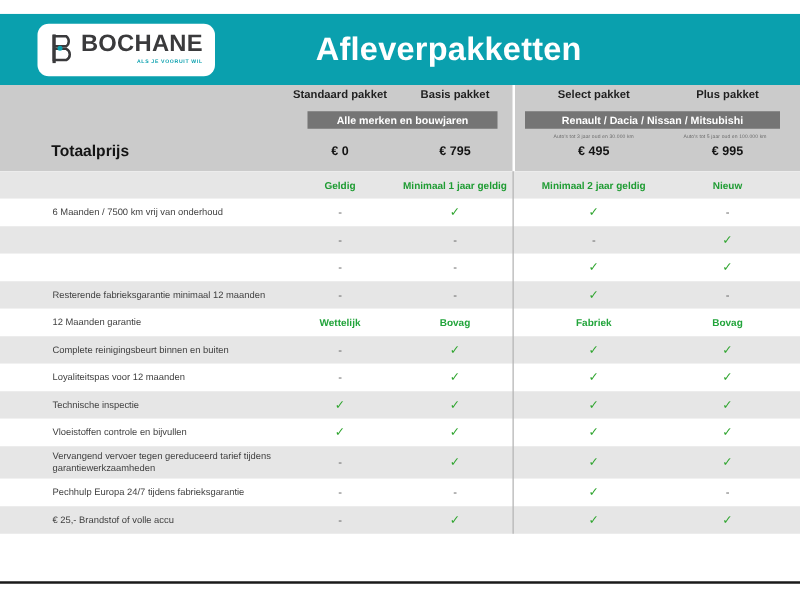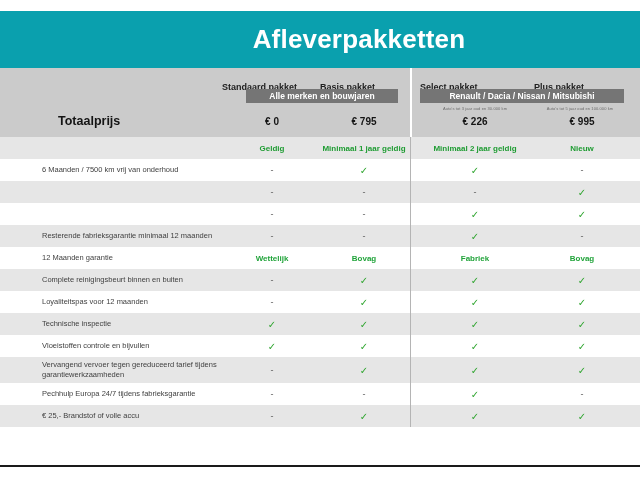--- a/index.html
+++ b/index.html
@@ -108,25 +108,25 @@
     position: absolute;
     left: 410px;
     top: 0;
     width: 2px;
     height: 100%;
     background: #ffffff;
   }
 
   .colname {
     position: absolute;
-    top: 14px;
+    top: 2px;
     font-size: 9px;
     font-weight: bold;
     color: #1f1f1f;
-    text-align: left;
+    text-align: center;
     white-space: nowrap;
   }
   .colname.c1 { left: 222px; width: 100px; }
   .colname.c2 { left: 320px; width: 88px; }
   .colname.c3 { left: 420px; width: 110px; }
   .colname.c4 { left: 534px; width: 96px; }
 
   .grouplabel {
     position: absolute;
     top: 21px;
@@ -150,21 +150,21 @@
     color: #6b6b6b;
     text-align: center;
     white-space: nowrap;
     letter-spacing: 0.1px;
   }
   .subnote.s3 { left: 420px; width: 110px; }
   .subnote.s4 { left: 528px; width: 104px; }
 
   .totalrow-label {
     position: absolute;
-    left: 58px;
+    left: 41px;
     top: 46px;
     font-size: 12.5px;
     font-weight: bold;
     color: #141414;
   }
   .price {
     position: absolute;
     top: 48px;
     font-size: 10px;
     font-weight: bold;
@@ -244,20 +244,36 @@
     background: #ffffff;
   }
 </style>
 </head>
 <body>
 
 <div class="page">
 
   <div class="topbar">
 
+    <div class="logo-card">
+      <div class="logo-inner">
+        <span class="logo-mark">
+          <svg width="20" height="24" viewBox="0 0 20 24" xmlns="http://www.w3.org/2000/svg">
+            <path d="M3 2 H13 A5 5 0 0 1 13 10 H3 Z" fill="none" stroke="#3a3a3c" stroke-width="2"></path>
+            <path d="M3 12 H13 A5 5 0 0 1 13 21 H3 Z" fill="none" stroke="#3a3a3c" stroke-width="2"></path>
+            <circle cx="8" cy="11.5" r="2" fill="#0aa0ae"></circle>
+            <rect x="2" y="0.5" width="2.6" height="23" fill="#3a3a3c"></rect>
+          </svg>
+        </span>
+        <span class="logo-textwrap">
+          <span class="logo-word">BOCHANE</span>
+          <span class="logo-tag">ALS JE VOORUIT WIL</span>
+        </span>
+      </div>
+    </div>
 
     <div class="topbar-title">Afleverpakketten</div>
   </div>
 
   <div class="pkghead">
     <div class="divider"></div>
 
     <div class="colname c1">Standaard pakket</div>
     <div class="colname c2">Basis pakket</div>
     <div class="colname c3">Select pakket</div>
@@ -266,21 +282,21 @@
     <div class="grouplabel g2">Renault / Dacia / Nissan / Mitsubishi</div>
     <div class="grouplabel g1">Alle merken en bouwjaren</div>
 
     <div class="subnote s3">Auto's tot 3 jaar oud en 30.000 km</div>
     <div class="subnote s4">Auto's tot 5 jaar oud en 100.000 km</div>
 
     <div class="totalrow-label">Totaalprijs</div>
 
     <div class="price p1">€ 0</div>
     <div class="price p2">€ 795</div>
-    <div class="price p3">€ 226</div>
+    <div class="price p3">€ 495</div>
     <div class="price p4">€ 995</div>
   </div>
 
   <div class="table" id="feature-table">
     <div class="vdivider"></div>
   <div class="row alt header-row">
         <div class="cell v1">Geldig</div>
         <div class="cell v2">Minimaal 1 jaar geldig</div>
         <div class="cell v3">Minimaal 2 jaar geldig</div>
         <div class="cell v4">Nieuw</div>

